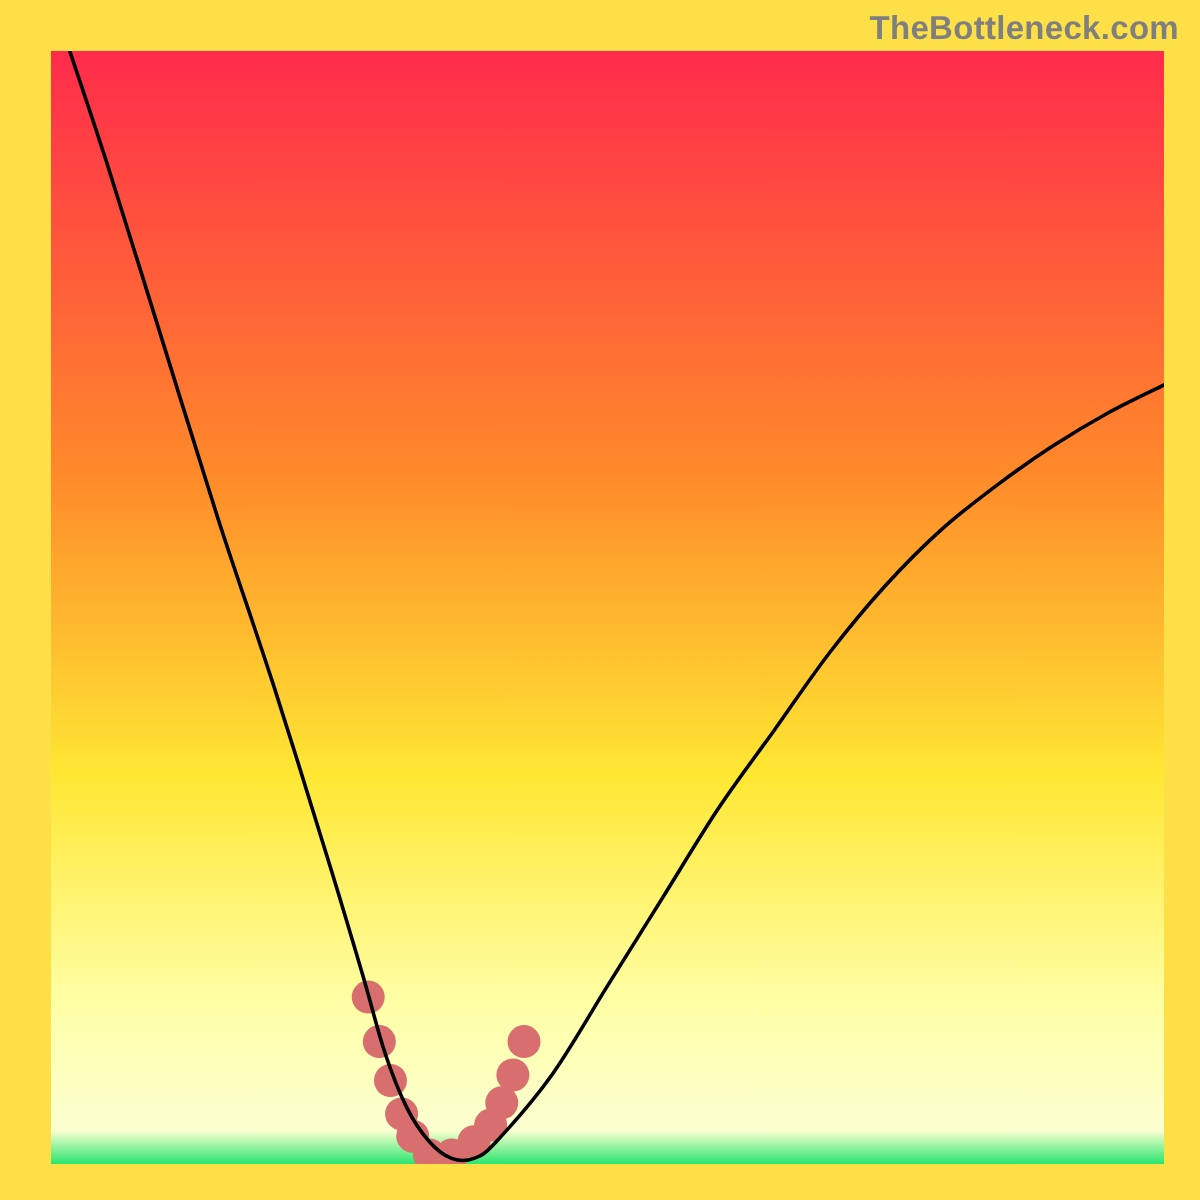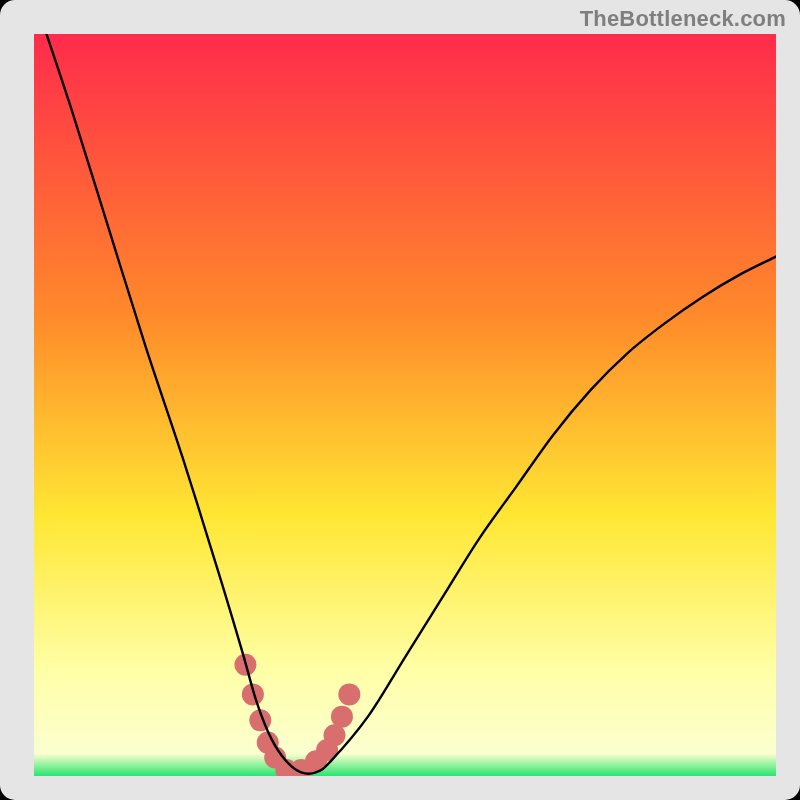--- a/index.html
+++ b/index.html
@@ -7,22 +7,21 @@
     padding: 0;
     width: 800px;
     height: 800px;
     background: #000;
     overflow: hidden;
     font-family: Arial, Helvetica, sans-serif;
   }
   .frame {
     position: absolute;
     inset: 0;
-    background: #e5e5e5;
-    border-radius: 15px;
+    background: #fde047;
   }
   .plot-area {
     position: absolute;
     left: 34px;
     top: 34px;
     width: 742px;
     height: 742px;
     overflow: hidden;
   }
   .watermark {

